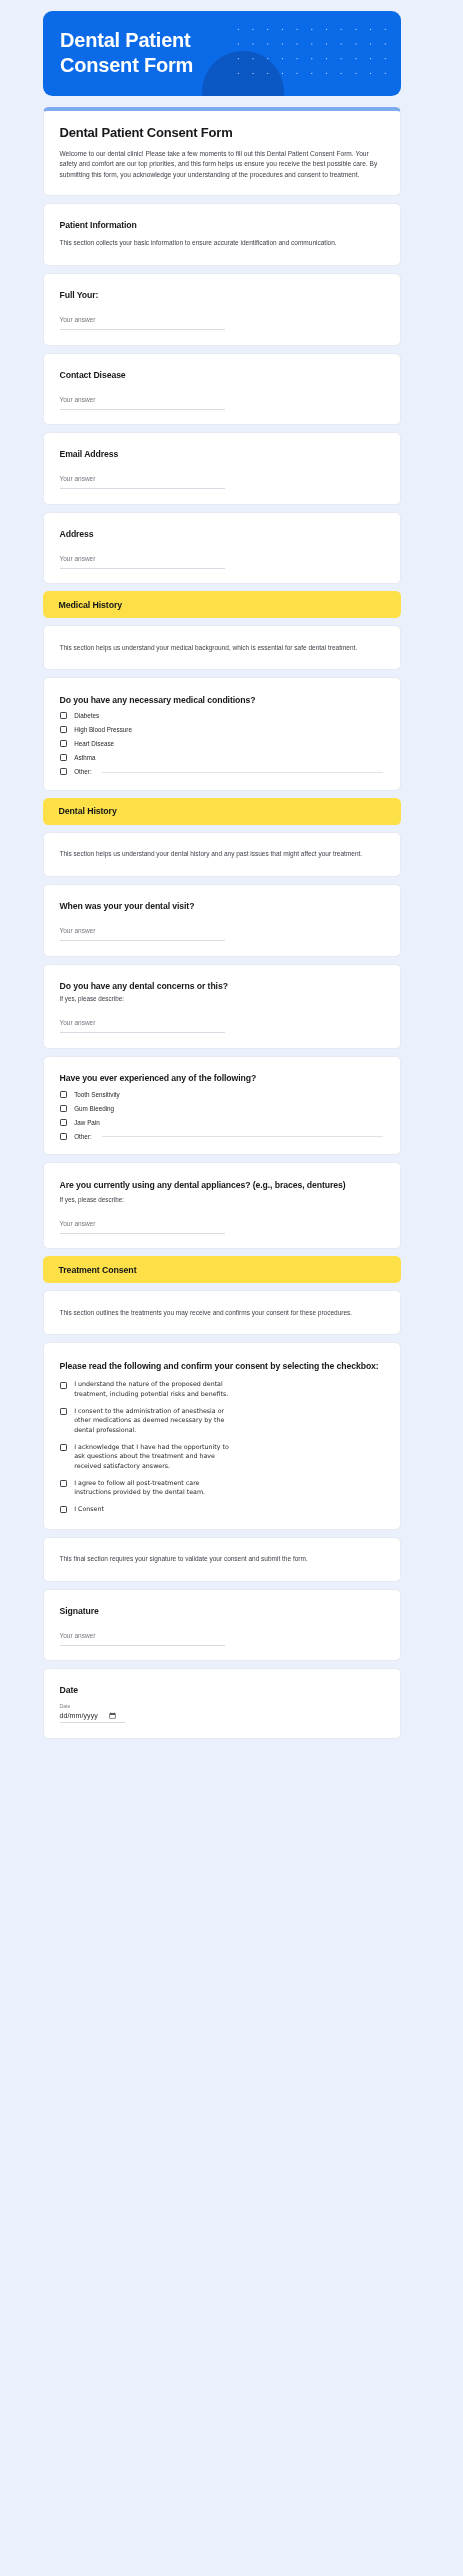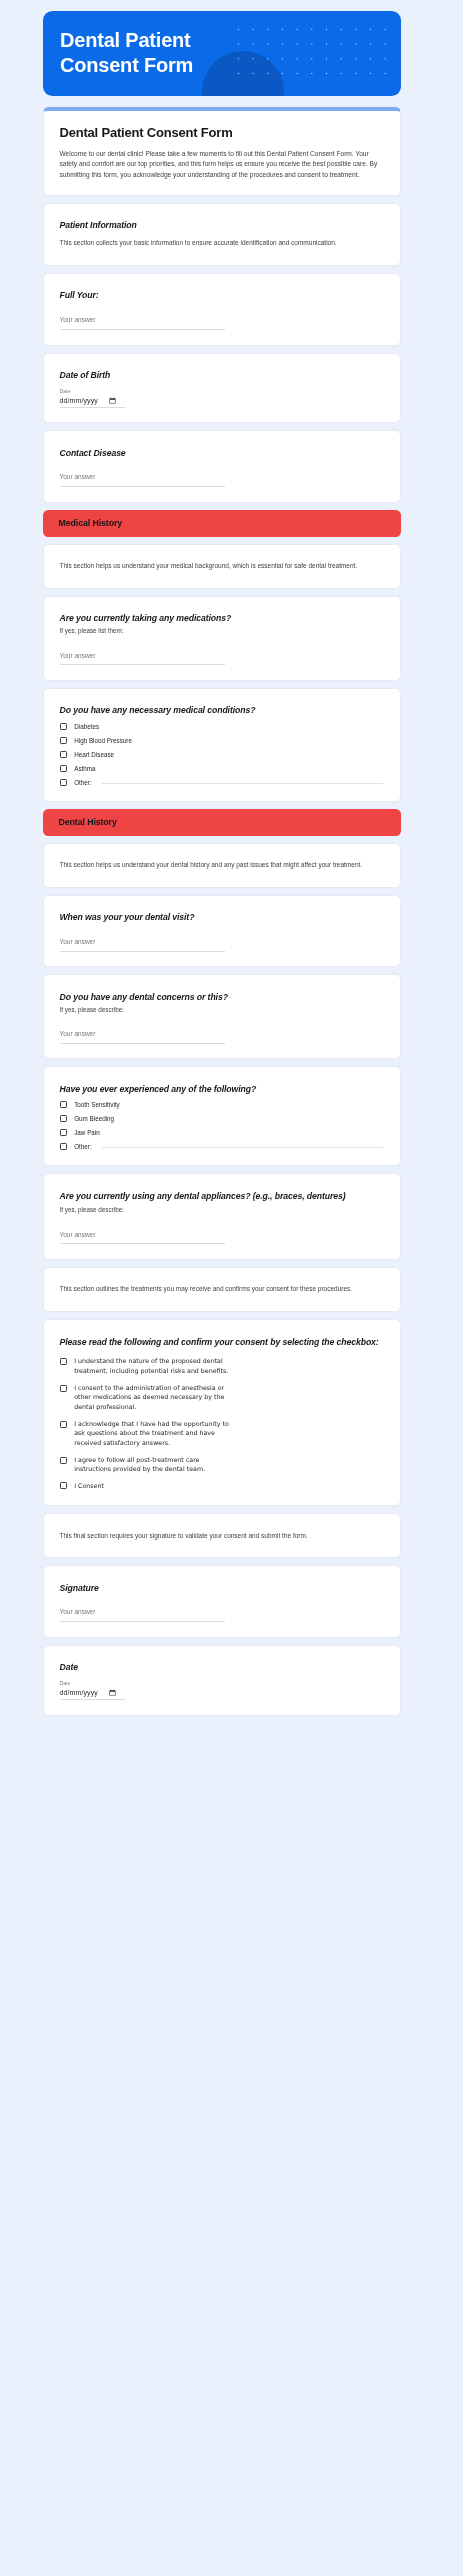--- a/index.html
+++ b/index.html
@@ -92,33 +92,32 @@
     font-size: 6.6px;
     line-height: 1.62;
     color: #3c4148;
   }
   .card-title {
     font-size: 8.7px;
     font-weight: 700;
     color: #17181b;
     letter-spacing: -0.1px;
     margin: 1.5px 0 7.7px 0;
-    font-style: italic;
   }
   .card-title.two-line { line-height: 1.38; }
   .section-desc {
     font-size: 6.5px;
     line-height: 1.65;
     color: #3c4148;
     margin: 1.5px 0 1.5px 0;
   }
 
   
   .section-bar {
-    background: #ef4444;
+    background: #fde047;
     border-radius: 5.4px;
     padding: 8.5px 15.5px;
   }
   .section-bar-title {
     font-size: 8.8px;
     font-weight: 700;
     color: #14161a;
     letter-spacing: -0.1px;
   }
 
@@ -241,59 +240,49 @@
       <div class="section-desc">This section collects your basic information to ensure accurate identification and communication.</div>
     </div>
 
     <div class="card">
       <div class="card-title">Full Your:</div>
       <div class="answer-line">
         <span class="answer-placeholder">Your answer</span>
       </div>
     </div>
 
-    <div class="card">
-      <div class="card-title">Date of Birth</div>
-      <div class="date-label">Date</div>
-      <div class="date-field">
-        <span class="date-value">dd/mm/yyyy</span>
-        <span>
-          <svg class="cal-icon" width="7" height="7" viewBox="0 0 16 16" fill="none" xmlns="http://www.w3.org/2000/svg">
-            <rect x="1" y="3" width="14" height="12" rx="1.4" fill="#2b2f35"></rect>
-            <rect x="2.4" y="6.4" width="11.2" height="7.2" fill="#ffffff"></rect>
-            <rect x="3.6" y="1" width="1.6" height="3.2" rx=".6" fill="#2b2f35"></rect>
-            <rect x="10.8" y="1" width="1.6" height="3.2" rx=".6" fill="#2b2f35"></rect>
-          </svg>
-        </span>
-      </div>
-    </div>
 
     <div class="card">
       <div class="card-title">Contact Disease</div>
       <div class="answer-line">
         <span class="answer-placeholder">Your answer</span>
       </div>
     </div>
 
-
+    <div class="card">
+      <div class="card-title">Email Address</div>
+      <div class="answer-line">
+        <span class="answer-placeholder">Your answer</span>
+      </div>
+    </div>
+
+    <div class="card">
+      <div class="card-title">Address</div>
+      <div class="answer-line">
+        <span class="answer-placeholder">Your answer</span>
+      </div>
+    </div>
 
     <div class="section-bar">
       <div class="section-bar-title">Medical History</div>
     </div>
     <div class="card">
       <div class="section-desc">This section helps us understand your medical background, which is essential for safe dental treatment.</div>
     </div>
 
-    <div class="card">
-      <div class="card-title">Are you currently taking any medications?</div>
-      <div class="q-sub">If yes, please list them:</div>
-      <div class="answer-line">
-        <span class="answer-placeholder">Your answer</span>
-      </div>
-    </div>
 
 
     <div class="card">
       <div class="card-title">Do you have any necessary medical conditions?</div>
       <div class="checks">
         <div class="check-row">
           <span class="box"></span>
           <span class="check-label">Diabetes</span>
         </div>
         <div class="check-row">
@@ -362,20 +351,23 @@
     </div>
 
     <div class="card">
       <div class="card-title two-line">Are you currently using any dental appliances? (e.g., braces, dentures)</div>
       <div class="q-sub">If yes, please describe:</div>
       <div class="answer-line">
         <span class="answer-placeholder">Your answer</span>
       </div>
     </div>
 
+    <div class="section-bar">
+      <div class="section-bar-title">Treatment Consent</div>
+    </div>
     <div class="card">
       <div class="section-desc">This section outlines the treatments you may receive and confirms your consent for these procedures.</div>
     </div>
 
     <div class="card">
       <div class="card-title two-line">Please read the following and confirm your consent by selecting the checkbox:</div>
       <div class="consent-list">
         <div class="consent-row">
           <span class="box"></span>
           <span class="consent-text">I understand the nature of the proposed dental treatment, including potential risks and benefits.</span>

